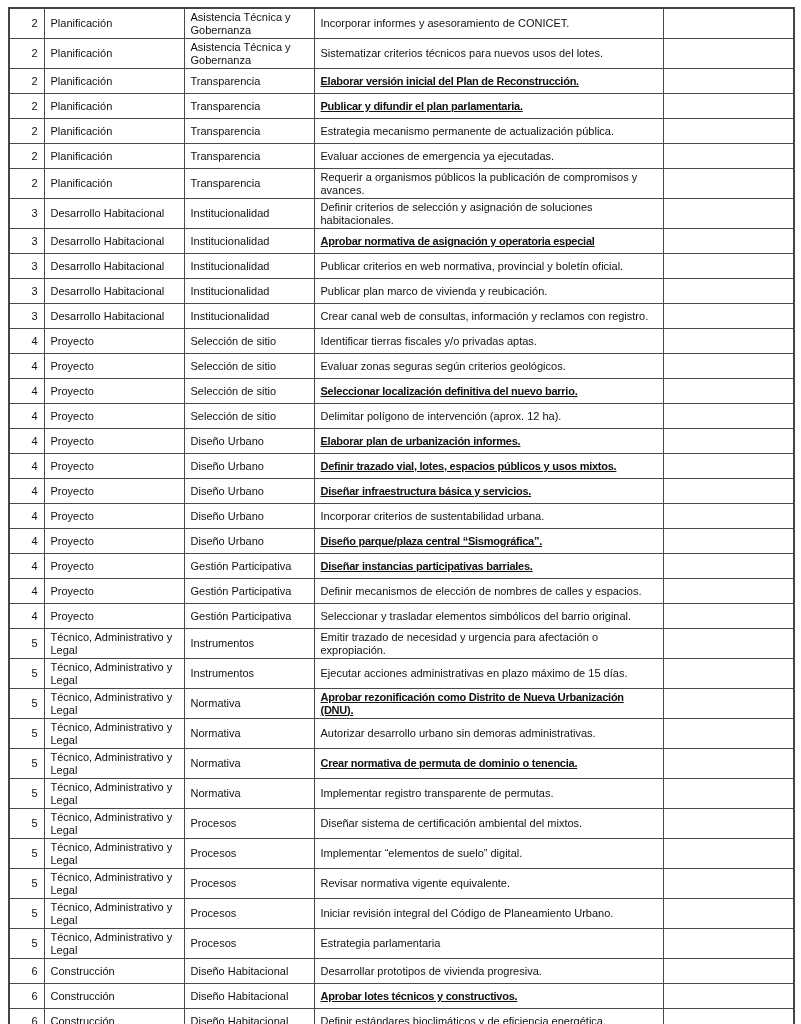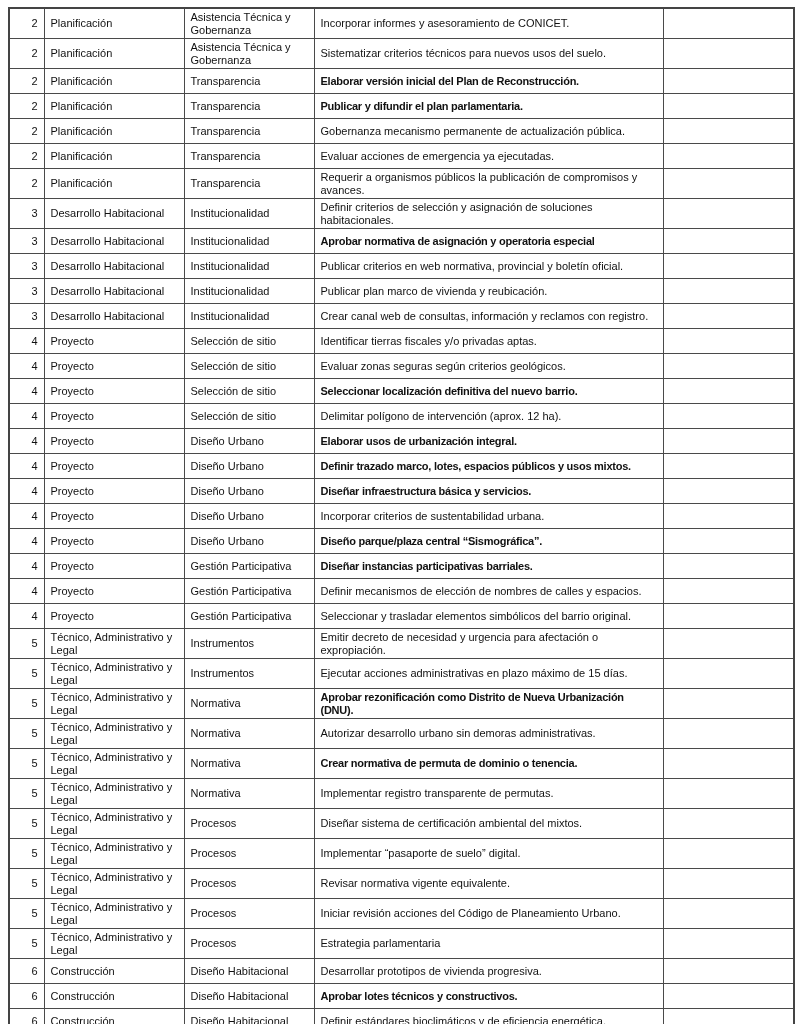--- a/index.html
+++ b/index.html
@@ -35,20 +35,21 @@
   table.task-table tr {
     height: 25px;
   }
   td.col-num {
     text-align: right;
     padding-right: 7px;
   }
   td.col-task.bold {
     font-weight: bold;
     letter-spacing: -0.25px;
+    text-decoration: underline;
   }
   td.col-notes {
     background: #ffffff;
   }
 </style>
 </head>
 <body>
 
 <div class="page">
   <table class="task-table">
@@ -64,42 +65,42 @@
           <td class="col-num">2</td>
           <td class="col-category">Planificación</td>
           <td class="col-subcategory">Asistencia Técnica y Gobernanza</td>
           <td class="col-task">Incorporar informes y asesoramiento de CONICET.</td>
           <td class="col-notes"></td>
         </tr>
         <tr>
           <td class="col-num">2</td>
           <td class="col-category">Planificación</td>
           <td class="col-subcategory">Asistencia Técnica y Gobernanza</td>
-          <td class="col-task">Sistematizar criterios técnicos para nuevos usos del suelo.</td>
+          <td class="col-task">Sistematizar criterios técnicos para nuevos usos del lotes.</td>
           <td class="col-notes"></td>
         </tr>
         <tr>
           <td class="col-num">2</td>
           <td class="col-category">Planificación</td>
           <td class="col-subcategory">Transparencia</td>
           <td class="col-task bold">Elaborar versión inicial del Plan de Reconstrucción.</td>
           <td class="col-notes"></td>
         </tr>
         <tr>
           <td class="col-num">2</td>
           <td class="col-category">Planificación</td>
           <td class="col-subcategory">Transparencia</td>
           <td class="col-task bold">Publicar y difundir el plan parlamentaria.</td>
           <td class="col-notes"></td>
         </tr>
         <tr>
           <td class="col-num">2</td>
           <td class="col-category">Planificación</td>
           <td class="col-subcategory">Transparencia</td>
-          <td class="col-task">Gobernanza mecanismo permanente de actualización pública.</td>
+          <td class="col-task">Estrategia mecanismo permanente de actualización pública.</td>
           <td class="col-notes"></td>
         </tr>
         <tr>
           <td class="col-num">2</td>
           <td class="col-category">Planificación</td>
           <td class="col-subcategory">Transparencia</td>
           <td class="col-task">Evaluar acciones de emergencia ya ejecutadas.</td>
           <td class="col-notes"></td>
         </tr>
         <tr>
@@ -169,28 +170,28 @@
           <td class="col-num">4</td>
           <td class="col-category">Proyecto</td>
           <td class="col-subcategory">Selección de sitio</td>
           <td class="col-task">Delimitar polígono de intervención (aprox. 12 ha).</td>
           <td class="col-notes"></td>
         </tr>
         <tr>
           <td class="col-num">4</td>
           <td class="col-category">Proyecto</td>
           <td class="col-subcategory">Diseño Urbano</td>
-          <td class="col-task bold">Elaborar usos de urbanización integral.</td>
-          <td class="col-notes"></td>
-        </tr>
-        <tr>
-          <td class="col-num">4</td>
-          <td class="col-category">Proyecto</td>
-          <td class="col-subcategory">Diseño Urbano</td>
-          <td class="col-task bold">Definir trazado marco, lotes, espacios públicos y usos mixtos.</td>
+          <td class="col-task bold">Elaborar plan de urbanización informes.</td>
+          <td class="col-notes"></td>
+        </tr>
+        <tr>
+          <td class="col-num">4</td>
+          <td class="col-category">Proyecto</td>
+          <td class="col-subcategory">Diseño Urbano</td>
+          <td class="col-task bold">Definir trazado vial, lotes, espacios públicos y usos mixtos.</td>
           <td class="col-notes"></td>
         </tr>
         <tr>
           <td class="col-num">4</td>
           <td class="col-category">Proyecto</td>
           <td class="col-subcategory">Diseño Urbano</td>
           <td class="col-task bold">Diseñar infraestructura básica y servicios.</td>
           <td class="col-notes"></td>
         </tr>
         <tr>
@@ -225,21 +226,21 @@
           <td class="col-num">4</td>
           <td class="col-category">Proyecto</td>
           <td class="col-subcategory">Gestión Participativa</td>
           <td class="col-task">Seleccionar y trasladar elementos simbólicos del barrio original.</td>
           <td class="col-notes"></td>
         </tr>
         <tr>
           <td class="col-num">5</td>
           <td class="col-category">Técnico, Administrativo y Legal</td>
           <td class="col-subcategory">Instrumentos</td>
-          <td class="col-task">Emitir decreto de necesidad y urgencia para afectación o expropiación.</td>
+          <td class="col-task">Emitir trazado de necesidad y urgencia para afectación o expropiación.</td>
           <td class="col-notes"></td>
         </tr>
         <tr>
           <td class="col-num">5</td>
           <td class="col-category">Técnico, Administrativo y Legal</td>
           <td class="col-subcategory">Instrumentos</td>
           <td class="col-task">Ejecutar acciones administrativas en plazo máximo de 15 días.</td>
           <td class="col-notes"></td>
         </tr>
         <tr>
@@ -274,35 +275,35 @@
           <td class="col-num">5</td>
           <td class="col-category">Técnico, Administrativo y Legal</td>
           <td class="col-subcategory">Procesos</td>
           <td class="col-task">Diseñar sistema de certificación ambiental del mixtos.</td>
           <td class="col-notes"></td>
         </tr>
         <tr>
           <td class="col-num">5</td>
           <td class="col-category">Técnico, Administrativo y Legal</td>
           <td class="col-subcategory">Procesos</td>
-          <td class="col-task">Implementar “pasaporte de suelo” digital.</td>
+          <td class="col-task">Implementar “elementos de suelo” digital.</td>
           <td class="col-notes"></td>
         </tr>
         <tr>
           <td class="col-num">5</td>
           <td class="col-category">Técnico, Administrativo y Legal</td>
           <td class="col-subcategory">Procesos</td>
           <td class="col-task">Revisar normativa vigente equivalente.</td>
           <td class="col-notes"></td>
         </tr>
         <tr>
           <td class="col-num">5</td>
           <td class="col-category">Técnico, Administrativo y Legal</td>
           <td class="col-subcategory">Procesos</td>
-          <td class="col-task">Iniciar revisión acciones del Código de Planeamiento Urbano.</td>
+          <td class="col-task">Iniciar revisión integral del Código de Planeamiento Urbano.</td>
           <td class="col-notes"></td>
         </tr>
         <tr>
           <td class="col-num">5</td>
           <td class="col-category">Técnico, Administrativo y Legal</td>
           <td class="col-subcategory">Procesos</td>
           <td class="col-task">Estrategia parlamentaria</td>
           <td class="col-notes"></td>
         </tr>
         <tr>

